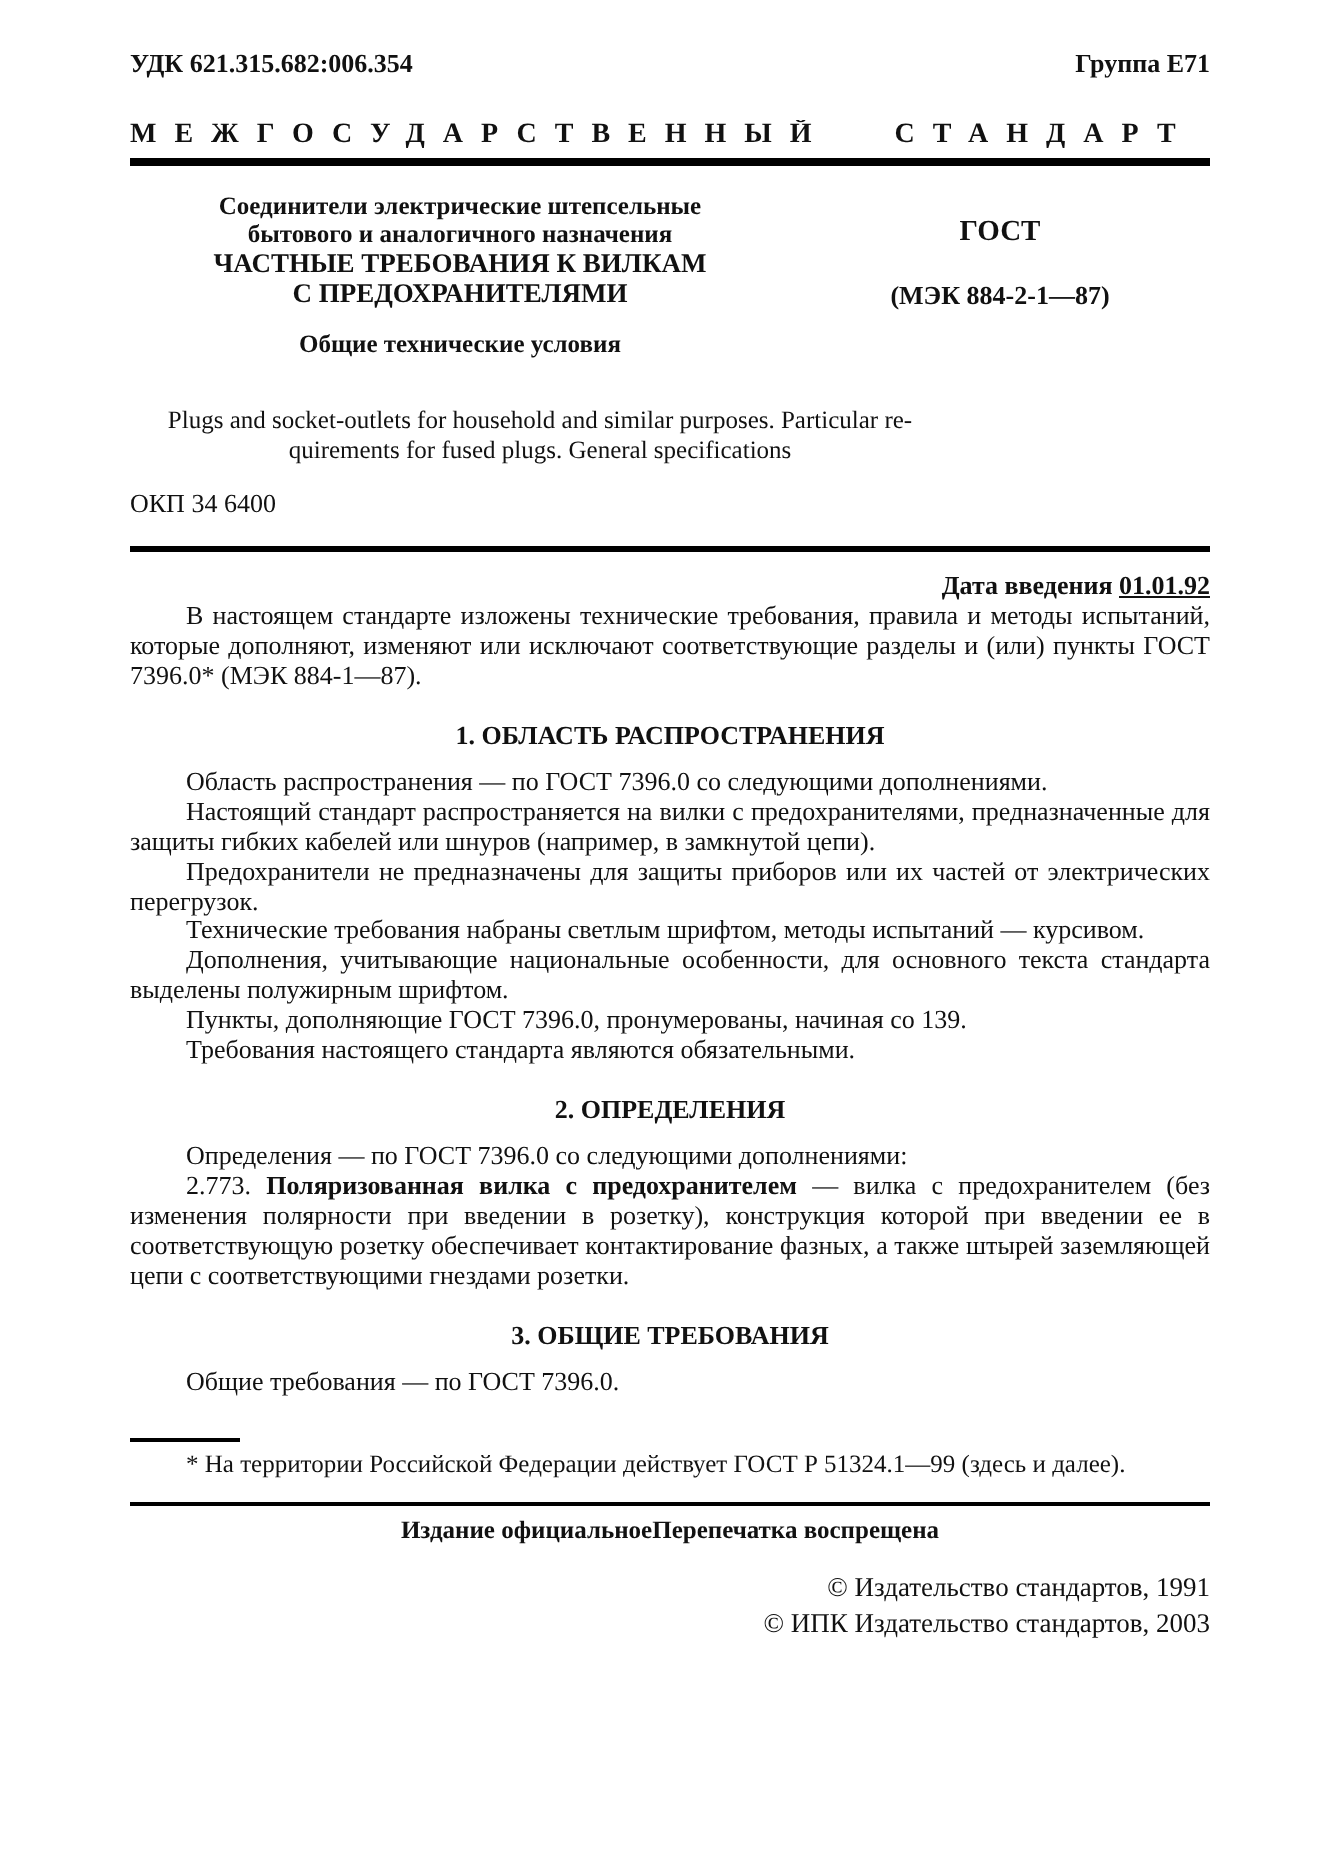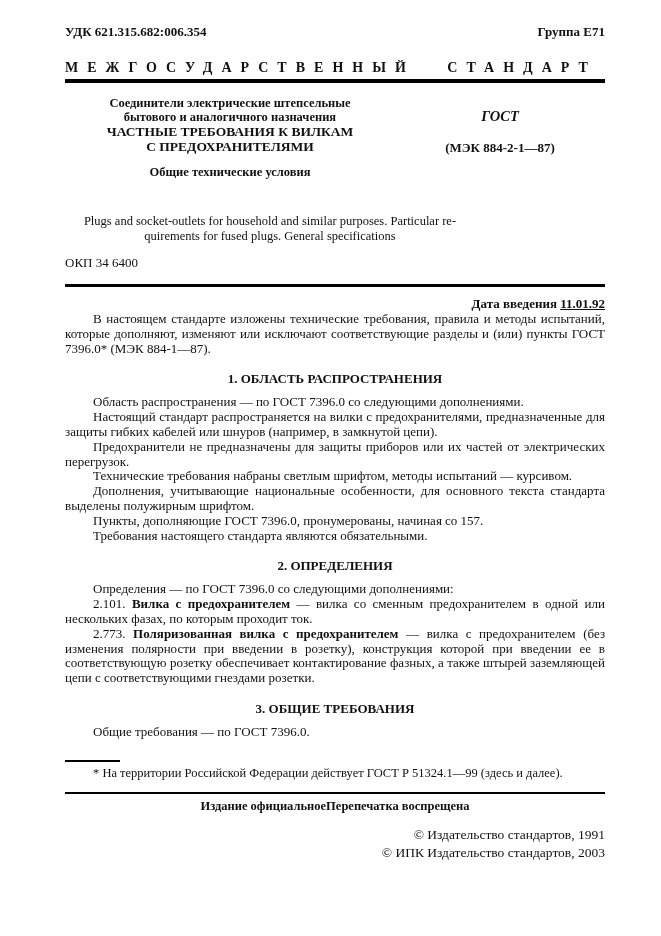--- a/index.html
+++ b/index.html
@@ -73,29 +73,28 @@
   }
   .title-right {
     width: 210px;
     text-align: center;
     font-weight: bold;
     padding-top: 12px;
   }
   .gost-designation {
     font-size: 14.5px;
     line-height: 16px;
-    font-style: italic;
   }
   .iec-ref {
     margin-top: 16px;
     font-size: 13px;
   }
   
   .english-title {
-    margin-top: 34px;
+    margin-top: 23px;
     width: 410px;
     text-align: center;
     font-size: 12.5px;
     line-height: 14.5px;
   }
   .okp {
     margin-top: 12px;
     font-size: 13px;
   }
   .rule-above-date {
@@ -197,39 +196,38 @@
   <div class="english-title">
     <div>Plugs and socket-outlets for household and similar purposes. Particular re-</div>
     <div>quirements for fused plugs. General specifications</div>
   </div>
 
   <div class="okp">ОКП 34 6400</div>
 
   <div class="rule-medium rule-above-date"></div>
 
   <div class="date-row">
-    <span>Дата введения </span><span class="date-value">11.01.92</span>
+    <span>Дата введения </span><span class="date-value">01.01.92</span>
   </div>
 
   <div class="bodytext">
 
     <p class="preamble">В настоящем стандарте изложены технические требования, правила и методы испытаний, которые дополняют, изменяют или исключают соответствующие разделы и (или) пункты ГОСТ 7396.0* (МЭК 884-1—87).</p>
 
     <h2 class="section-heading">1. ОБЛАСТЬ РАСПРОСТРАНЕНИЯ</h2>
     <p>Область распространения — по ГОСТ 7396.0 со следующими дополнениями.</p>
     <p>Настоящий стандарт распространяется на вилки с предохранителями, предназначенные для защиты гибких кабелей или шнуров (например, в замкнутой цепи).</p>
     <p>Предохранители не предназначены для защиты приборов или их частей от электрических перегрузок.</p>
     <p>Технические требования набраны светлым шрифтом, методы испытаний — курсивом.</p>
     <p>Дополнения, учитывающие национальные особенности, для основного текста стандарта выделены полужирным шрифтом.</p>
-    <p>Пункты, дополняющие ГОСТ 7396.0, пронумерованы, начиная со 157.</p>
+    <p>Пункты, дополняющие ГОСТ 7396.0, пронумерованы, начиная со 139.</p>
     <p>Требования настоящего стандарта являются обязательными.</p>
 
     <h2 class="section-heading">2. ОПРЕДЕЛЕНИЯ</h2>
     <p>Определения — по ГОСТ 7396.0 со следующими дополнениями:</p>
-    <p><span>2.101. </span><span class="b">Вилка с предохранителем</span><span> — вилка со сменным предохранителем в одной или нескольких фазах, по которым проходит ток.</span></p>
     <p><span>2.773. </span><span class="b">Поляризованная вилка с предохранителем</span><span> — вилка с предохранителем (без изменения полярности при введении в розетку), конструкция которой при введении ее в соответствующую розетку обеспечивает контактирование фазных, а также штырей заземляющей цепи с соответствующими гнездами розетки.</span></p>
 
     <h2 class="section-heading">3. ОБЩИЕ ТРЕБОВАНИЯ</h2>
     <p>Общие требования — по ГОСТ 7396.0.</p>
 
   </div>
 
   <div class="footnote-rule"></div>
   <div class="footnote">* На территории Российской Федерации действует ГОСТ Р 51324.1—99 (здесь и далее).</div>
 

